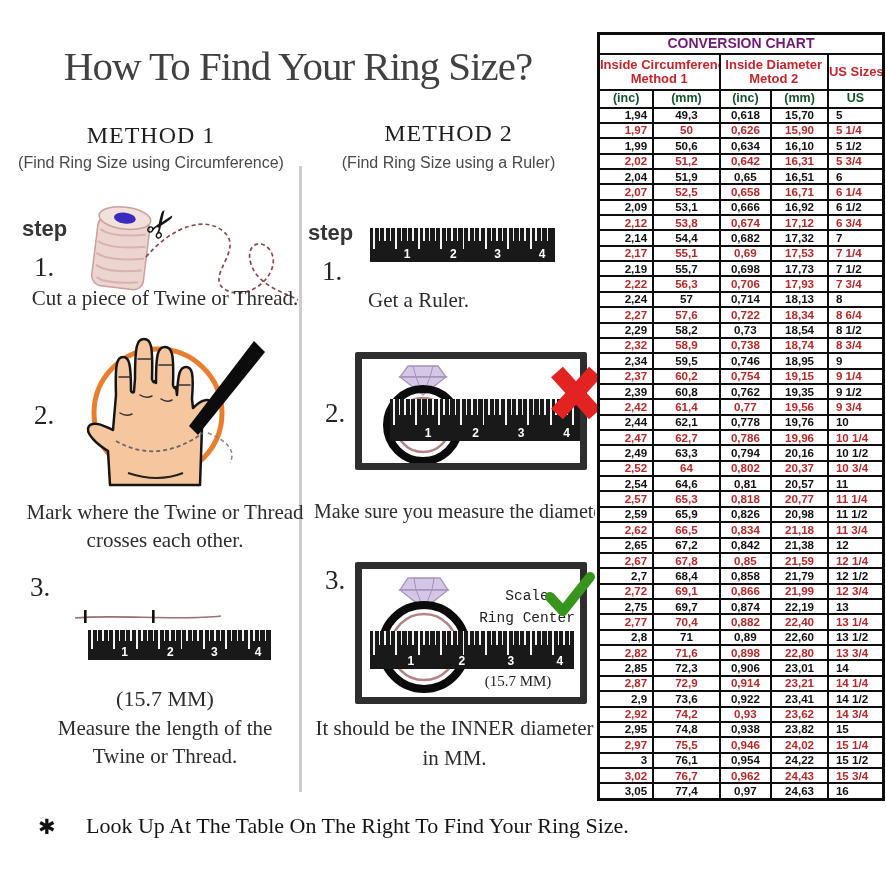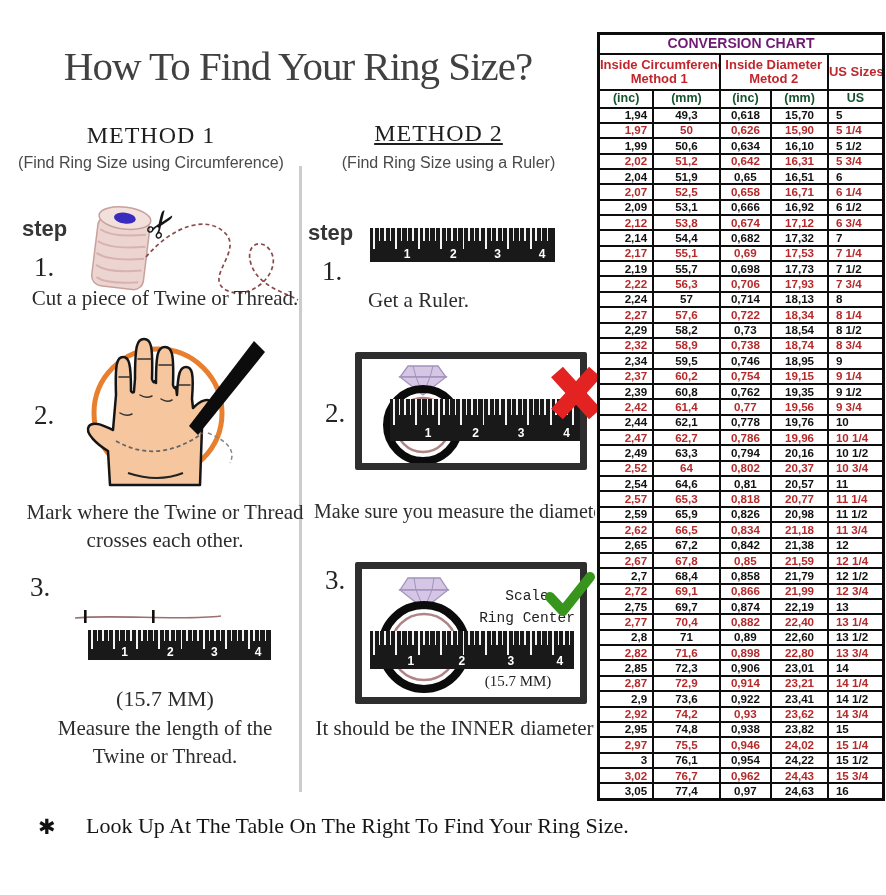--- a/index.html
+++ b/index.html
@@ -57,21 +57,21 @@
 </head>
 <body>
 
 <div id="canvas">
 
   <div class="abs serif page-title center" style="left:0;top:42px;width:596px;">How To Find Your Ring Size?</div>
 
   <div class="abs serif method-heading center" style="left:0;top:122px;width:302px;">METHOD 1</div>
   <div class="abs sans method-sub center" style="left:0;top:154px;width:302px;">(Find Ring Size using Circumference)</div>
 
-  <div class="abs serif method-heading center" style="left:292px;top:120px;width:293px;text-decoration:underline;">METHOD 2</div>
+  <div class="abs serif method-heading center" style="left:302px;top:120px;width:293px;">METHOD 2</div>
   <div class="abs sans method-sub center" style="left:302px;top:154px;width:293px;">(Find Ring Size using a Ruler)</div>
 
   <div class="abs divider" style="left:299px;top:166px;width:3px;height:626px;"></div>
 
   <div class="abs sans step-word" style="left:22px;top:216px;">step</div>
 
   <svg class="abs" style="left:86px;top:202px;" width="72" height="96" viewBox="0 0 72 96">
     <g transform="rotate(7 36 48)">
       <rect x="9" y="16" width="52" height="70" rx="10" fill="#ecd4d0" stroke="#c9a09c" stroke-width="1.5"></rect>
       <path d="M12,30 q13,7 46,0 M11,42 q13,7 48,0 M11,54 q13,7 48,0 M12,66 q13,7 46,0 M14,78 q11,6 42,0" fill="none" stroke="#d8b2ae" stroke-width="2"></path>
@@ -183,20 +183,21 @@
     <div class="ruler" style="left:8px;top:62px;width:204px;height:38px;">
         <span class="ruler-num" style="left: 20%;">1</span>
         <span class="ruler-num" style="left: 45%;">2</span>
         <span class="ruler-num" style="left: 69%;">3</span>
         <span class="ruler-num" style="left: 93%;">4</span>
       </div>
     <div class="abs serif center" style="left:96px;top:104px;width:120px;font-size:15px;color:#222;">(15.7 MM)</div>
   </div>
 
   <div class="abs serif caption center" style="left:314px;top:716px;width:281px;">It should be the INNER diameter</div>
+  <div class="abs serif caption center" style="left:314px;top:746px;width:281px;">in MM.</div>
 
   <div class="abs" style="left:38px;top:815px;font-size:21px;color:#111;">✱</div>
   <div class="abs serif footnote" style="left:86px;top:813px;">Look Up  At The Table On The Right To Find Your Ring Size.</div>
 
   <div class="abs" style="left:597px;top:32px;width:288px;height:769px;">
     <table class="chart-table">
       <colgroup>
         <col style="width:19.2%">
           <col style="width:23.3%">
           <col style="width:18.1%">
@@ -316,21 +317,21 @@
             <td>57</td>
             <td>0,714</td>
             <td>18,13</td>
             <td>8</td>
           </tr>
           <tr class="red-row">
             <td>2,27</td>
             <td>57,6</td>
             <td>0,722</td>
             <td>18,34</td>
-            <td>8 1/4</td>
+            <td>8 6/4</td>
           </tr>
           <tr>
             <td>2,29</td>
             <td>58,2</td>
             <td>0,73</td>
             <td>18,54</td>
             <td>8 1/2</td>
           </tr>
           <tr class="red-row">
             <td>2,32</td>

